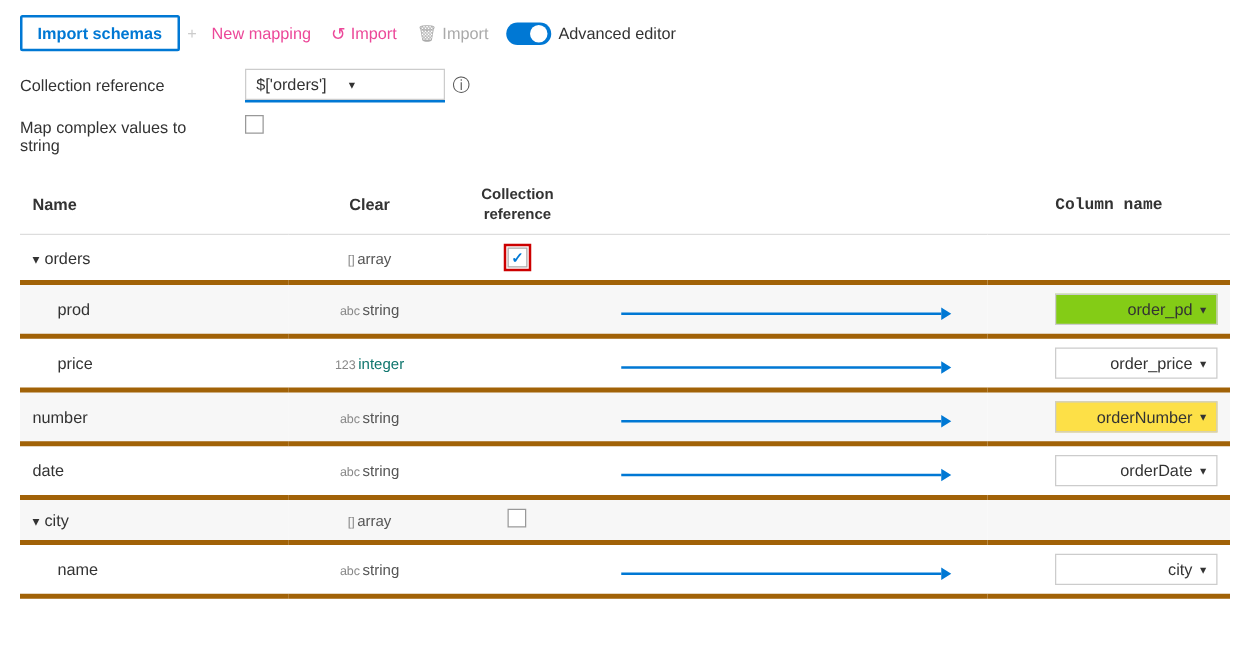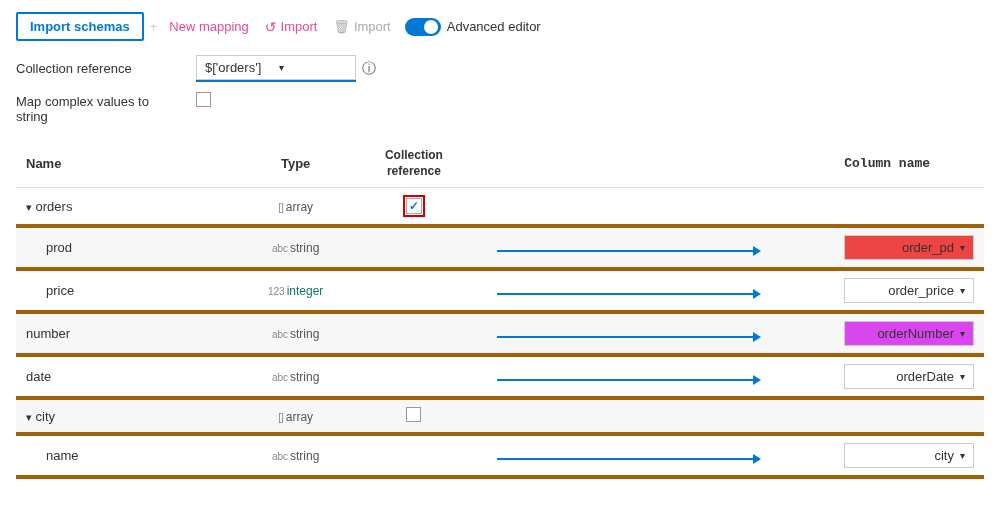--- a/index.html
+++ b/index.html
@@ -209,21 +209,21 @@
     <span>Map complex values to</span><br>
     <span>string</span>
   </div>
   <span class="checkbox-unchecked"></span>
 </div>
 
 <table class="mapping-table">
   <thead>
     <tr>
       <th class="col-name col-name-col">Name</th>
-      <th class="col-type col-type-col">Type</th>
+      <th class="col-type col-type-col">Clear</th>
       <th class="col-ref col-ref-col" style="font-size:12px; line-height:1.3;">
         <span>Collection reference</span>
       </th>
       <th class="col-arrow col-arrow-col"></th>
       <th class="col-colname col-colname-col">Column name</th>
     </tr>
   </thead>
   <tbody id="table-body">
   <tr class="row-even">
         <td style="padding-left: 10px;"><span style="margin-right:4px; font-size:11px; cursor:pointer;">▾</span><span>orders</span></td>
@@ -235,21 +235,21 @@
         <td style="text-align: right; padding-right: 10px;"></td>
       </tr>
       <tr class="row-odd">
         <td style="padding-left: 30px;"><span>prod</span></td>
         <td style="text-align: center;"><span style="font-size:10px; color:#888; margin-right:2px;">abc</span><span style="font-size:12px; color:#555;">string</span></td>
         <td style="text-align: center;"></td>
         <td style="text-align: center;"><span style="display:inline-flex;align-items:center;width:85%;">
             <span style="flex:1;height:2px;background:#0078d4;"></span>
             <span style="width:0;height:0;border-top:5px solid transparent;border-bottom:5px solid transparent;border-left:8px solid #0078d4;"></span>
           </span></td>
-        <td style="text-align: right; padding-right: 10px;"><span style="display:inline-flex;align-items:center;border:1px solid #ccc;background:#ef4444;padding:4px 8px;min-width:130px;cursor:pointer;font-size:13px;gap:6px;">
+        <td style="text-align: right; padding-right: 10px;"><span style="display:inline-flex;align-items:center;border:1px solid #ccc;background:#84cc16;padding:4px 8px;min-width:130px;cursor:pointer;font-size:13px;gap:6px;">
             <span style="flex:1;">order_pd</span>
             <span style="font-size:10px;">▾</span>
           </span></td>
       </tr>
       <tr class="row-even">
         <td style="padding-left: 30px;"><span>price</span></td>
         <td style="text-align: center;"><span style="font-size:10px; color:#888; margin-right:2px;">123</span><span style="font-size:12px; color:#0f766e;text-align:center;">integer</span></td>
         <td style="text-align: center;"></td>
         <td style="text-align: center;"><span style="display:inline-flex;align-items:center;width:85%;">
             <span style="flex:1;height:2px;background:#0078d4;"></span>
@@ -261,21 +261,21 @@
           </span></td>
       </tr>
       <tr class="row-odd">
         <td style="padding-left: 10px;"><span>number</span></td>
         <td style="text-align: center;"><span style="font-size:10px; color:#888; margin-right:2px;">abc</span><span style="font-size:12px; color:#555;">string</span></td>
         <td style="text-align: center;"></td>
         <td style="text-align: center;"><span style="display:inline-flex;align-items:center;width:85%;">
             <span style="flex:1;height:2px;background:#0078d4;"></span>
             <span style="width:0;height:0;border-top:5px solid transparent;border-bottom:5px solid transparent;border-left:8px solid #0078d4;"></span>
           </span></td>
-        <td style="text-align: right; padding-right: 10px;"><span style="display:inline-flex;align-items:center;border:1px solid #ccc;background:#d946ef;padding:4px 8px;min-width:130px;cursor:pointer;font-size:13px;gap:6px;">
+        <td style="text-align: right; padding-right: 10px;"><span style="display:inline-flex;align-items:center;border:1px solid #ccc;background:#fde047;padding:4px 8px;min-width:130px;cursor:pointer;font-size:13px;gap:6px;">
             <span style="flex:1;">orderNumber</span>
             <span style="font-size:10px;">▾</span>
           </span></td>
       </tr>
       <tr class="row-even">
         <td style="padding-left: 10px;"><span>date</span></td>
         <td style="text-align: center;"><span style="font-size:10px; color:#888; margin-right:2px;">abc</span><span style="font-size:12px; color:#555;">string</span></td>
         <td style="text-align: center;"></td>
         <td style="text-align: center;"><span style="display:inline-flex;align-items:center;width:85%;">
             <span style="flex:1;height:2px;background:#0078d4;"></span>

